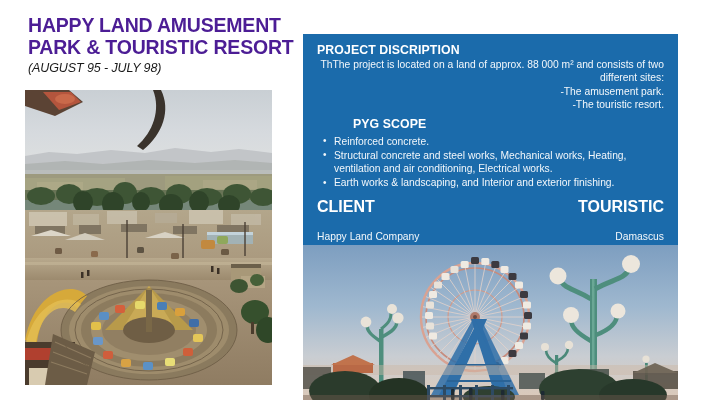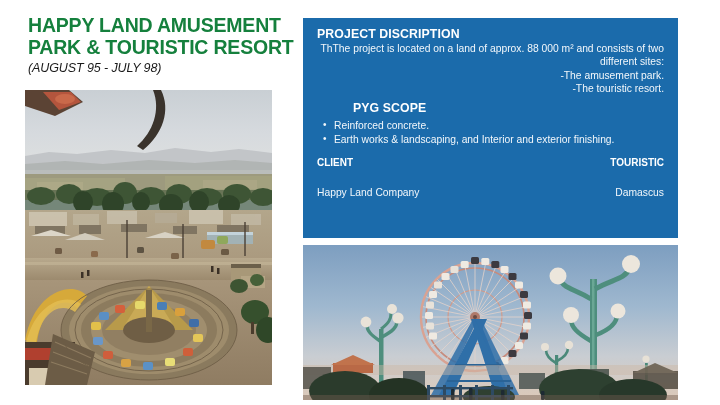--- a/index.html
+++ b/index.html
@@ -29,39 +29,39 @@
     left: 28px;
     top: 14px;
     width: 268px;
   }
   .title-line {
     font-family: "Liberation Sans", sans-serif;
     font-weight: bold;
     font-size: 19.5px;
     line-height: 22px;
     letter-spacing: -0.2px;
-    color: #15803d;
+    color: #4c1d95;
     white-space: nowrap;
   }
   .title-sub {
     font-family: "Liberation Sans", sans-serif;
     font-style: italic;
     font-weight: normal;
     font-size: 12.5px;
     line-height: 16px;
     color: #1a1a1a;
     margin-top: 2px;
     letter-spacing: -0.1px;
   }
 
   
   .info-panel {
     position: absolute;
     left: 303px;
-    top: 18px;
+    top: 34px;
     width: 375px;
     height: 220px;
     background: #1b6bab;
     box-sizing: border-box;
     padding: 9px 14px 8px 14px;
     color: #ffffff;
     overflow: hidden;
   }
   .panel-heading {
     font-family: "Liberation Sans", sans-serif;
@@ -111,21 +111,21 @@
     justify-content: space-between;
     align-items: baseline;
     margin-top: 9px;
   }
   .cl-row.values {
     margin-top: 16px;
   }
   .cl-label {
     font-family: "Liberation Sans", sans-serif;
     font-weight: bold;
-    font-size: 10px;
+    font-size: 16px;
     line-height: 15px;
     color: #ffffff;
   }
   .cl-value {
     font-family: "Liberation Sans", sans-serif;
     font-size: 10.3px;
     line-height: 14px;
     color: #f2f7fb;
   }
 
@@ -170,20 +170,21 @@
 
     <div class="panel-text">ThThe project is located on a land of approx. 88 000 m² and consists of two different sites:</div>
 
     <div class="panel-text">-The amusement park.</div>
     <div class="panel-text">-The touristic resort.</div>
 
     <div class="panel-heading panel-heading-2">PYG SCOPE</div>
 
     <ul class="bullets">
       <li>Reinforced concrete.</li>
+      <li>Structural concrete and  steel works, Mechanical works, Heating, ventilation and air conditioning, Electrical works.</li>
       <li> Earth works &amp; landscaping, and Interior and exterior finishing.</li>
     </ul>
 
     <div class="cl-row">
       <span class="cl-label">CLIENT</span>
       <span class="cl-label">TOURISTIC</span>
     </div>
     <div class="cl-row values">
       <span class="cl-value">Happy Land Company</span>
       <span class="cl-value">Damascus</span>

